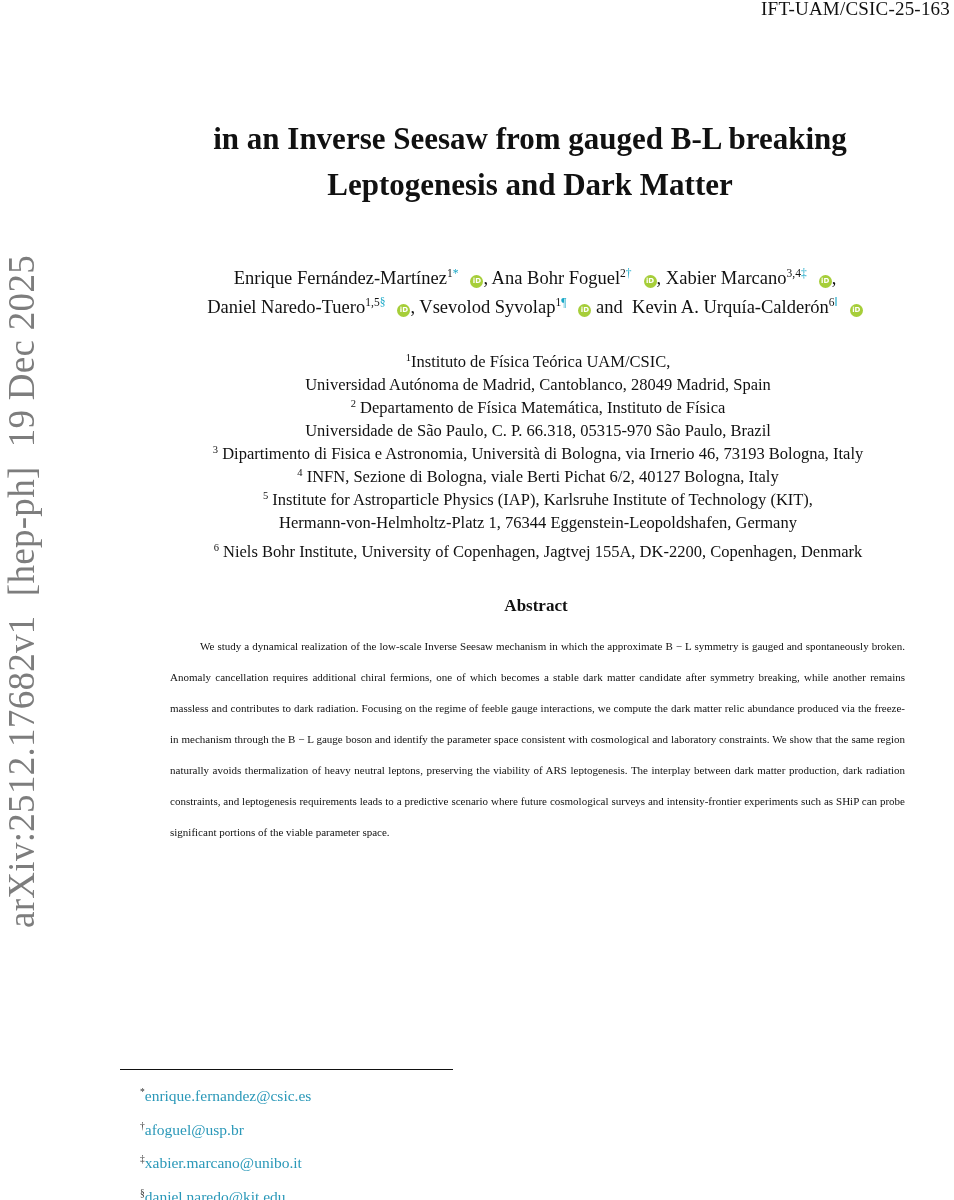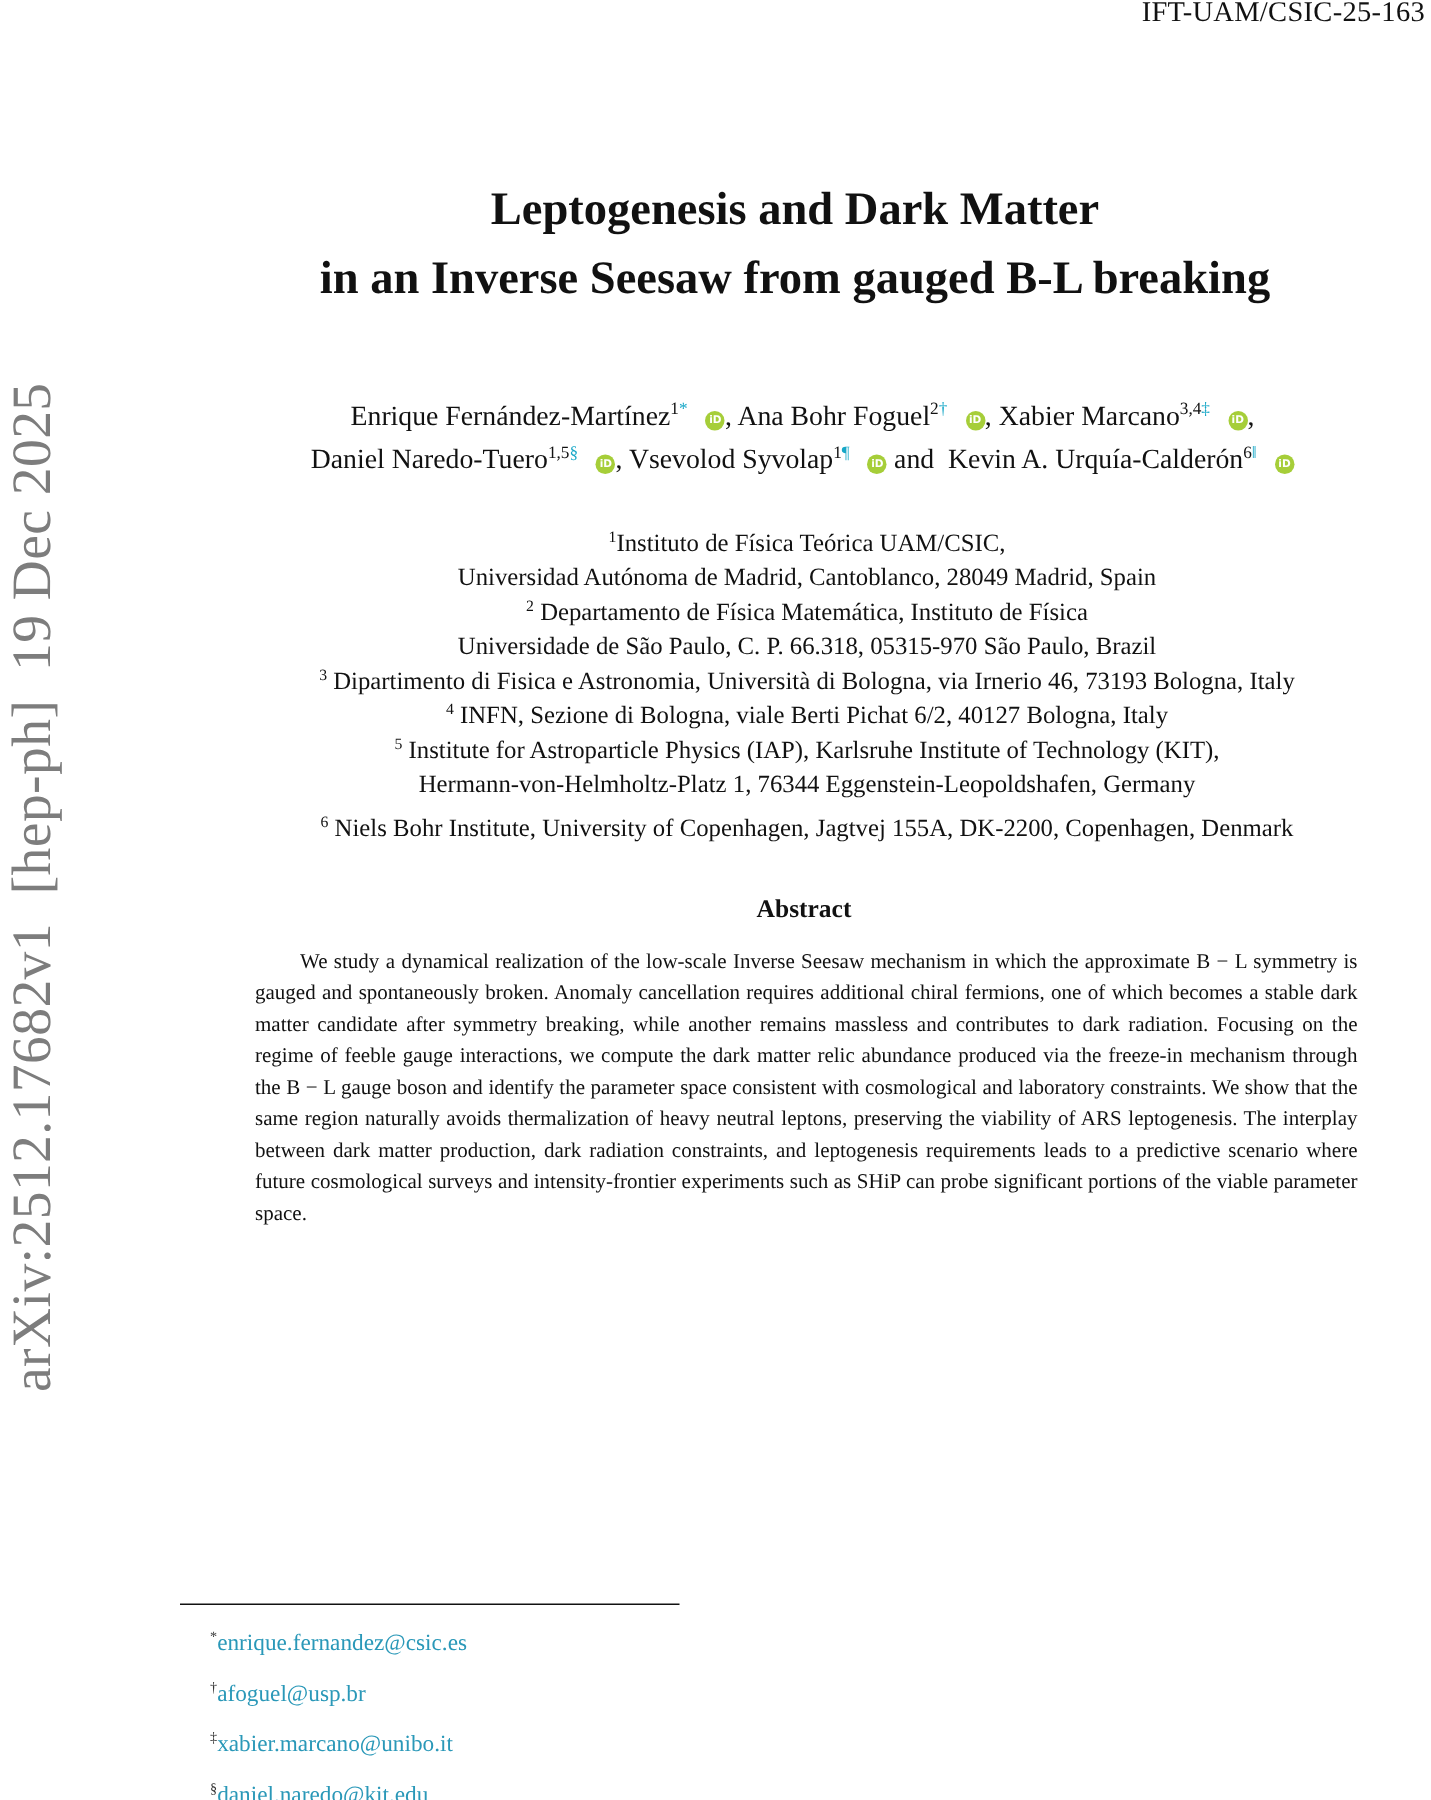--- a/index.html
+++ b/index.html
@@ -18,39 +18,39 @@
   .orcid { display:inline-block; width:13px; height:13px; border-radius:50%; background:#a6ce39;
            color:#fff; font-family:"DejaVu Sans",sans-serif; font-size:7px; font-weight:bold;
            line-height:13px; text-align:center; vertical-align:1px; margin-left:12px; }
   .affiliations { position:absolute; top:350px; left:120px; width:836px; text-align:center;
                   font-size:16.5px; line-height:23px; }
   .aff-block { margin:0; }
   .aff-block.gap { margin-top:6px; }
   .affiliations sup { font-size:10.5px; vertical-align:6px; line-height:0; }
   .abstract-heading { position:absolute; top:596px; left:156px; width:760px; text-align:center;
                       font-weight:bold; font-size:17px; }
-  .abstract-body { position:absolute; top:631px; left:170px; width:735px; font-size:14px;
-                   line-height:21px; text-align:justify; hyphens:manual; }
+  .abstract-body { position:absolute; top:631px; left:170px; width:735px; font-size:11px;
+                   line-height:31px; text-align:justify; hyphens:manual; }
   .abstract-body .indent { display:inline-block; width:30px; }
   .fn-rule { position:absolute; top:1069px; left:120px; width:333px; height:1px; background:#111; }
   .footnotes { position:absolute; top:1073px; left:140px; font-size:15.5px; line-height:21.5px; }
   .footnote { white-space:nowrap;margin-top:12px; }
   .footnote sup { font-size:9.5px; vertical-align:6px; line-height:0; color:#333; }
   .footnote a { color:#2a98b8; text-decoration:none; }
 </style>
 </head>
 <body>
 
 <div class="report-id">IFT-UAM/CSIC-25-163</div>
 
 <div class="arxiv-stamp">arXiv:2512.17682v1  [hep-ph]  19 Dec 2025</div>
 
 <div class="title">
+  <div>in an Inverse Seesaw from gauged B-L breaking</div>
   <div>Leptogenesis and Dark Matter</div>
-  <div>in an Inverse Seesaw from gauged B-L breaking</div>
 </div>
 
 <div class="authors">
   <div>
     <span>Enrique Fernández-Martínez</span><sup>1</sup><sup class="fn-mark">*</sup><span class="orcid">iD</span><span>, </span>
     <span>Ana Bohr Foguel</span><sup>2</sup><sup class="fn-mark">†</sup><span class="orcid">iD</span><span>, </span>
     <span>Xabier Marcano</span><sup>3,4</sup><sup class="fn-mark">‡</sup><span class="orcid">iD</span><span>,</span>
   </div>
   <div>
     <span>Daniel Naredo-Tuero</span><sup>1,5</sup><sup class="fn-mark">§</sup><span class="orcid">iD</span><span>, </span>

